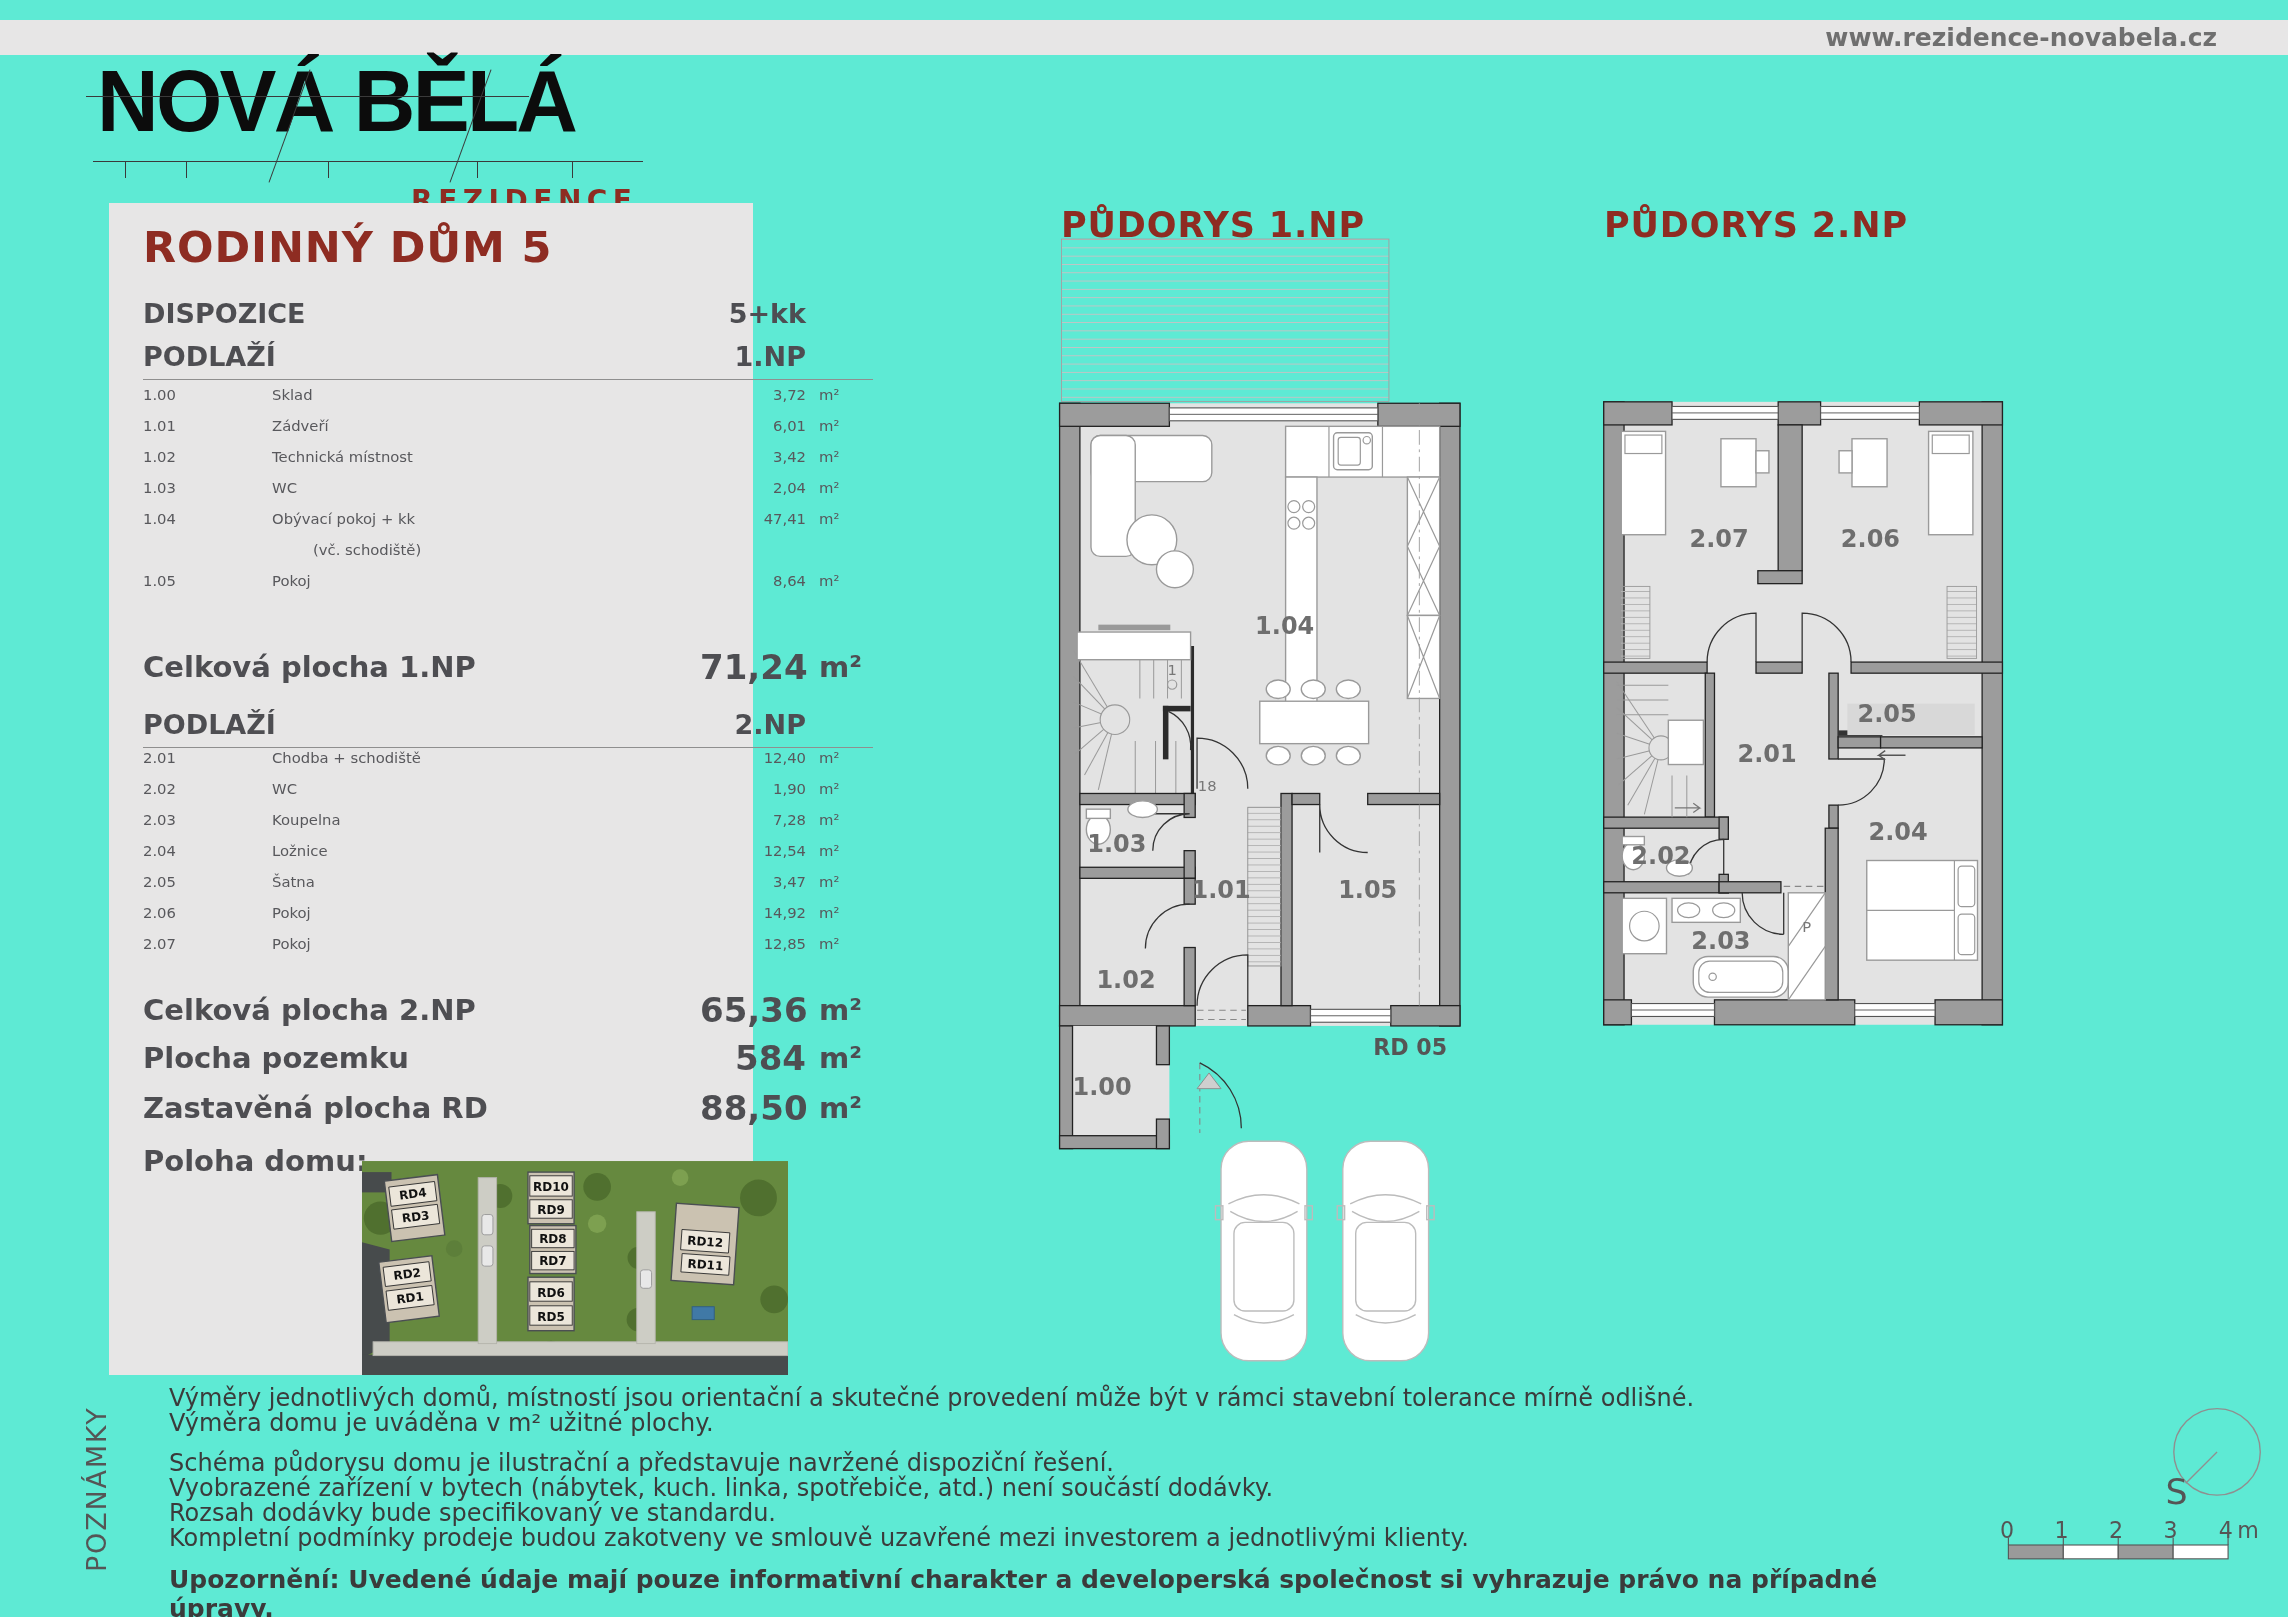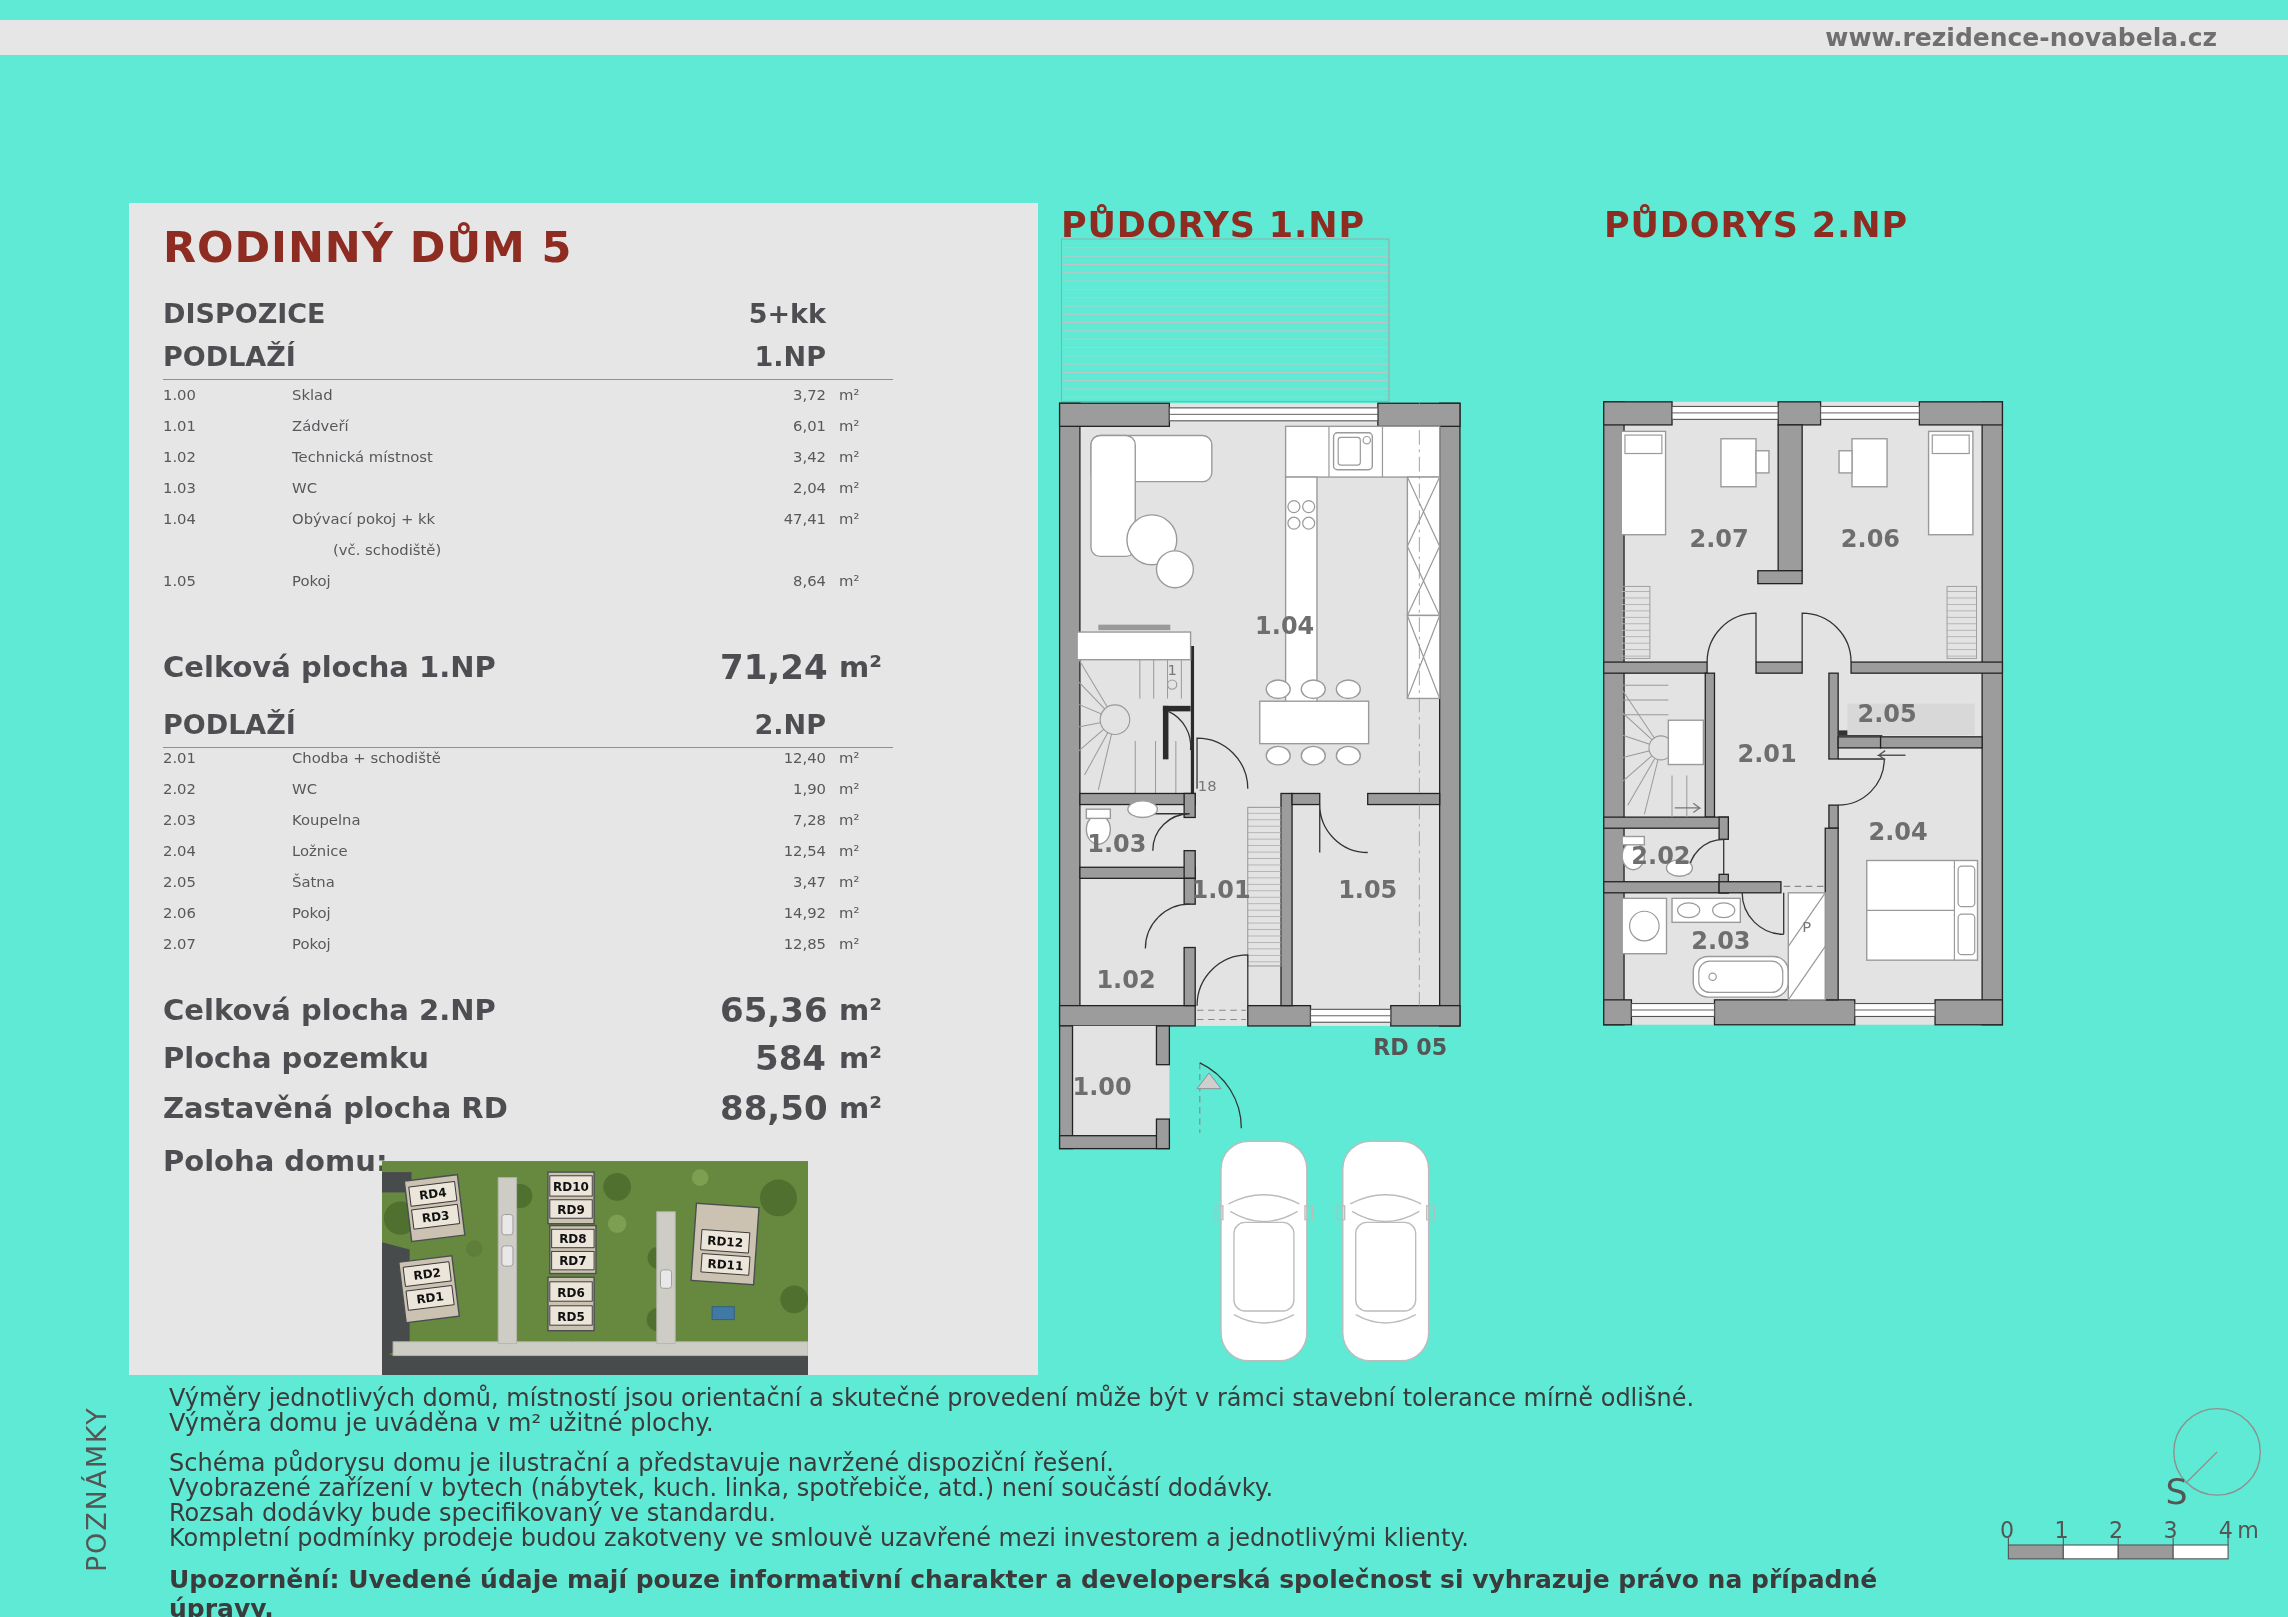--- a/index.html
+++ b/index.html
@@ -14,21 +14,21 @@
   
   #logo{left:97px;top:57px;width:546px;height:138px;}
   #logo-name{font-family:"Liberation Sans", sans-serif;font-weight:900;font-size:88px;line-height:1;
              color:#0c0c0c;letter-spacing:-2.8px;transform:scaleX(.97);transform-origin:left;white-space:nowrap;}
   .logoline{position:absolute;background:#3a3a3a;height:1.4px;}
   .logotick{position:absolute;background:#3a3a3a;width:1.4px;height:16.6px;}
   .logodiag{position:absolute;background:#3a3a3a;width:1.4px;height:120px;}
   #logo-sub{position:absolute;right:5.5px;top:127px;font-weight:bold;font-size:28px;letter-spacing:5.5px;color:#8e2c22;}
 
   
-  #panel{left:109px;top:203px;width:909px;height:1172px;background:#e7e6e6;margin-left:20px;}
+  #panel{left:109px;top:203px;width:644px;height:1172px;background:#e7e6e6;}
   #panel-title{left:34px;top:18.5px;font-size:43px;font-weight:bold;color:#8e2c22;letter-spacing:0.9px;
                font-family:"DejaVu Sans", sans-serif;}
   .prow{left:34px;width:730px;display:flex;align-items:flex-end;font-size:26px;line-height:31px;}
   .hdr{font-weight:bold;color:#4e4e52;font-size:27px;}
   .sep{border-bottom:1.8px solid #8f8f8f;padding-bottom:6.5px;}
   .cid{width:129px;}
   .cname{flex:1;}
   .carea{width:106px;text-align:right;}
   .cunit{width:54px;padding-left:13px;}
   .rooms .prow2{display:flex;align-items:baseline;height:31px;}
@@ -64,20 +64,33 @@
 </style>
 </head>
 <body>
 
 <div id="page">
 
   <div id="topbar" class="abs">
     <div id="topurl" class="abs">www.rezidence-novabela.cz</div>
   </div>
 
+  <div id="logo" class="abs">
+    <div id="logo-name">NOVÁ BĚLÁ</div>
+    <div class="logoline" style="left:-11px;top:39px;width:443px;"></div>
+    <div class="logoline" style="left:-3.7px;top:104px;width:550px;"></div>
+    <div class="logotick" style="left:28px;top:104px;"></div>
+    <div class="logotick" style="left:89px;top:104px;"></div>
+    <div class="logotick" style="left:231px;top:104px;"></div>
+    <div class="logotick" style="left:380px;top:104px;"></div>
+    <div class="logotick" style="left:475px;top:104px;"></div>
+    <div class="logodiag" style="left:192px;top:9.2px;transform:rotate(20deg);"></div>
+    <div class="logodiag" style="left:373px;top:9.2px;transform:rotate(20deg);"></div>
+    <div id="logo-sub">REZIDENCE</div>
+  </div>
 
   <div id="panel" class="abs">
     <div id="panel-title" class="abs">RODINNÝ DŮM 5</div>
 
     <div class="prow abs hdr" style="top:95px;">
       <div class="cname">DISPOZICE</div>
       <div class="carea">5+kk</div>
       <div class="cunit"></div>
     </div>
 

